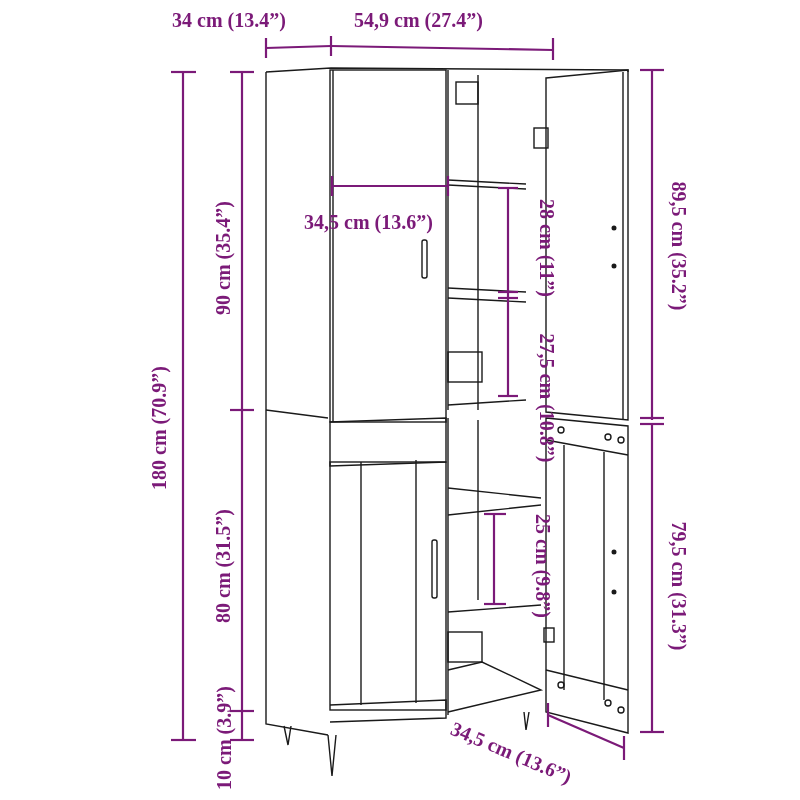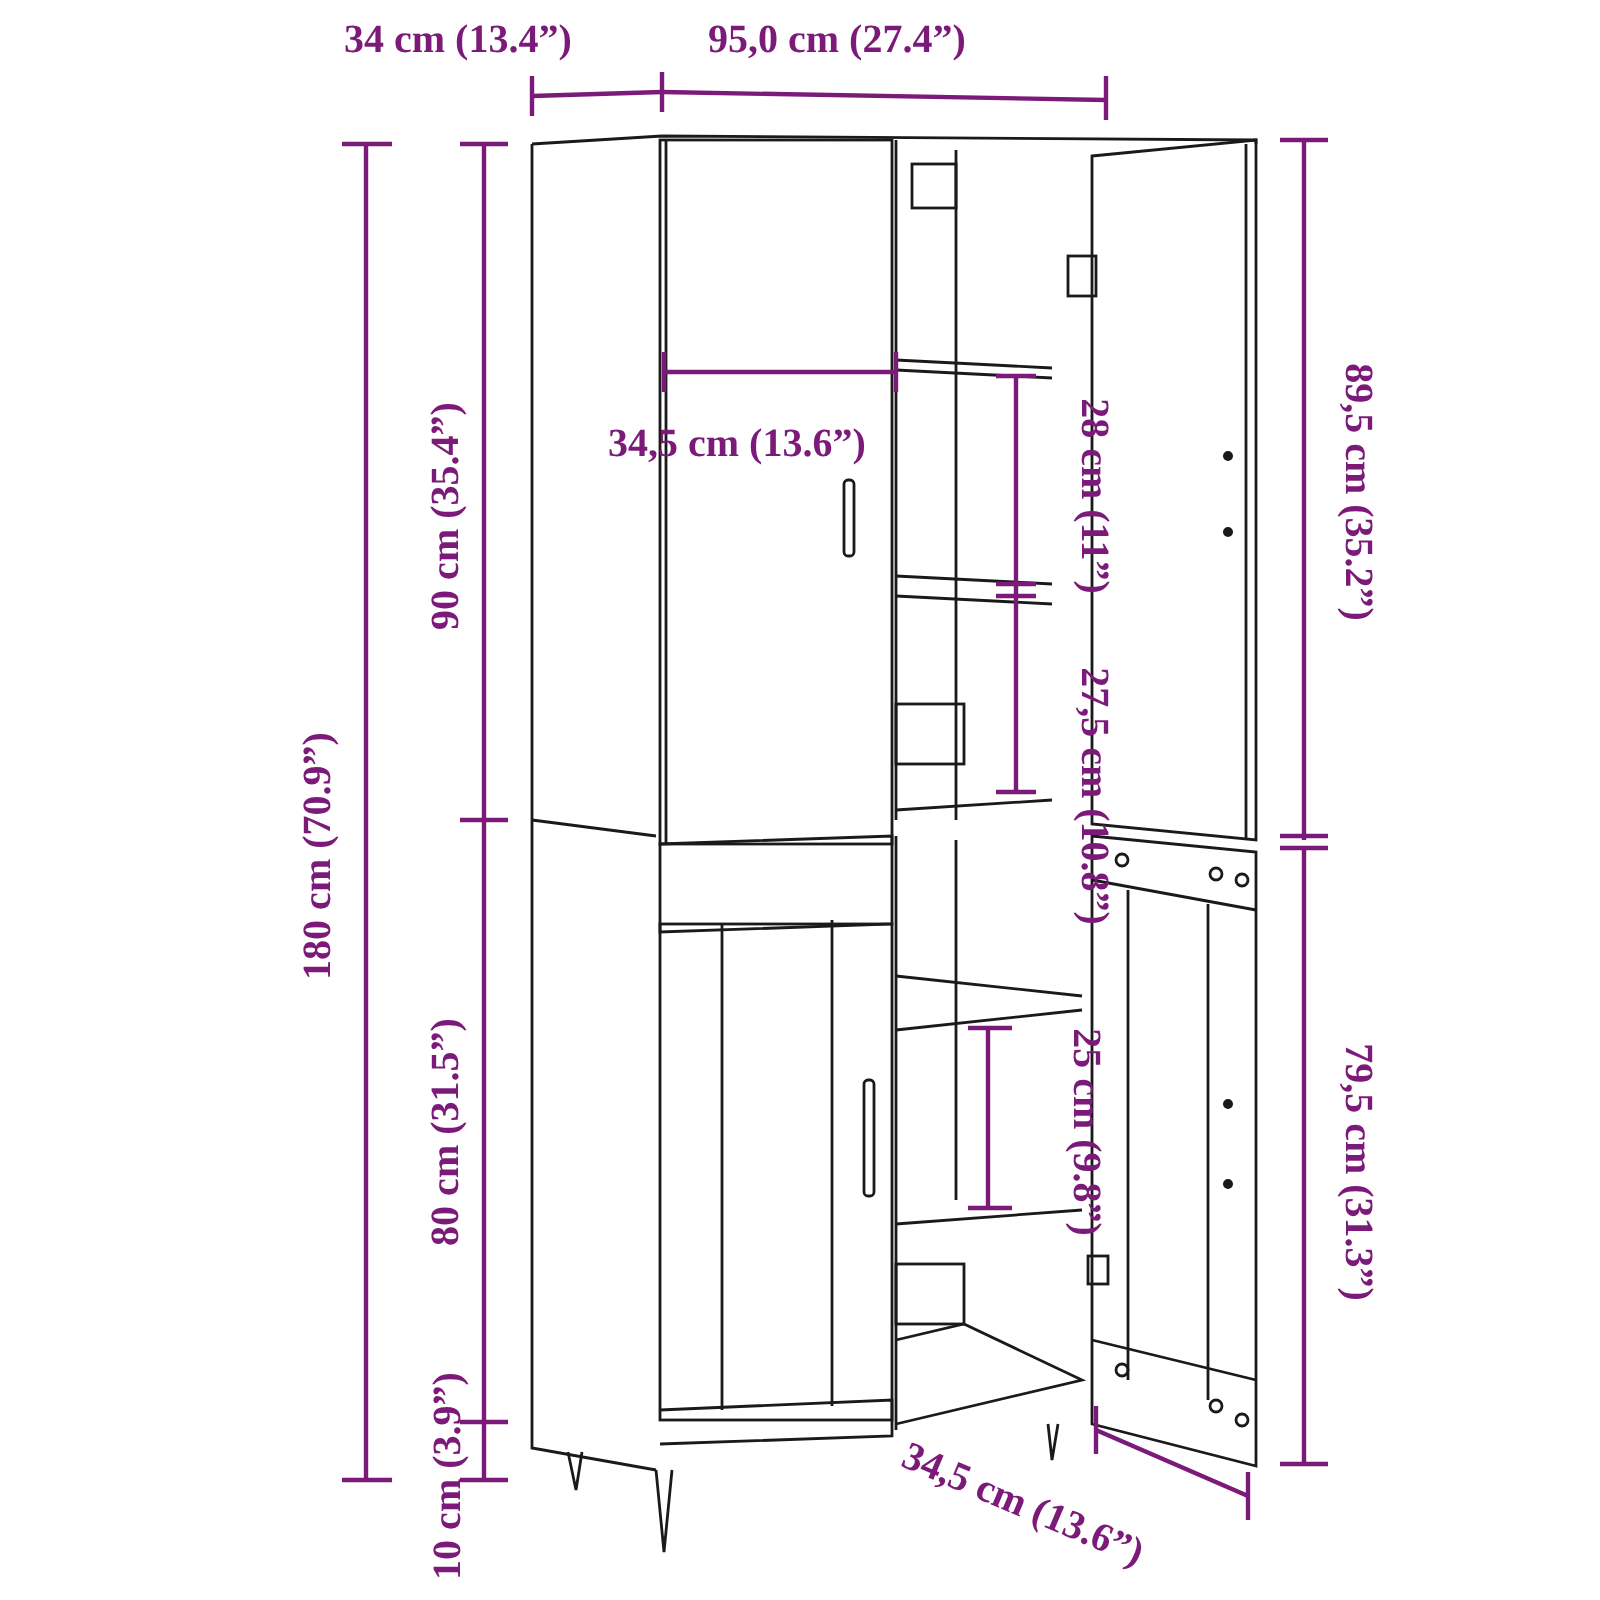--- a/index.html
+++ b/index.html
@@ -120,21 +120,21 @@
       <line x1="636" y1="424" x2="636" y2="732"></line>
       <line x1="624" y1="732" x2="648" y2="732"></line>
 
       <line x1="532" y1="715" x2="608" y2="748"></line>
       <line x1="532" y1="703" x2="532" y2="727"></line>
       <line x1="608" y1="736" x2="608" y2="760"></line>
     </g>
   </svg>
 
   <div class="lbl" style="left:156px;top:10px;">34 cm (13.4”)</div>
-  <div class="lbl" style="left:338px;top:10px;">95,0 cm (27.4”)</div>
+  <div class="lbl" style="left:338px;top:10px;">54,9 cm (27.4”)</div>
 
   <div class="lbl rot-l" style="left:48px;top:418px;width:190px;text-align:center;">180 cm (70.9”)</div>
   <div class="lbl rot-l" style="left:122px;top:248px;width:170px;text-align:center;">90 cm (35.4”)</div>
   <div class="lbl rot-l" style="left:122px;top:556px;width:170px;text-align:center;">80 cm (31.5”)</div>
   <div class="lbl rot-l" style="left:138px;top:728px;width:140px;text-align:center;">10 cm (3.9”)</div>
 
   <div class="lbl" style="left:288px;top:212px;">34,5 cm (13.6”)</div>
 
   <div class="lbl rot-r" style="left:456px;top:238px;width:150px;text-align:center;">28 cm (11”)</div>
   <div class="lbl rot-r" style="left:436px;top:388px;width:190px;text-align:center;">27,5 cm (10.8”)</div>

